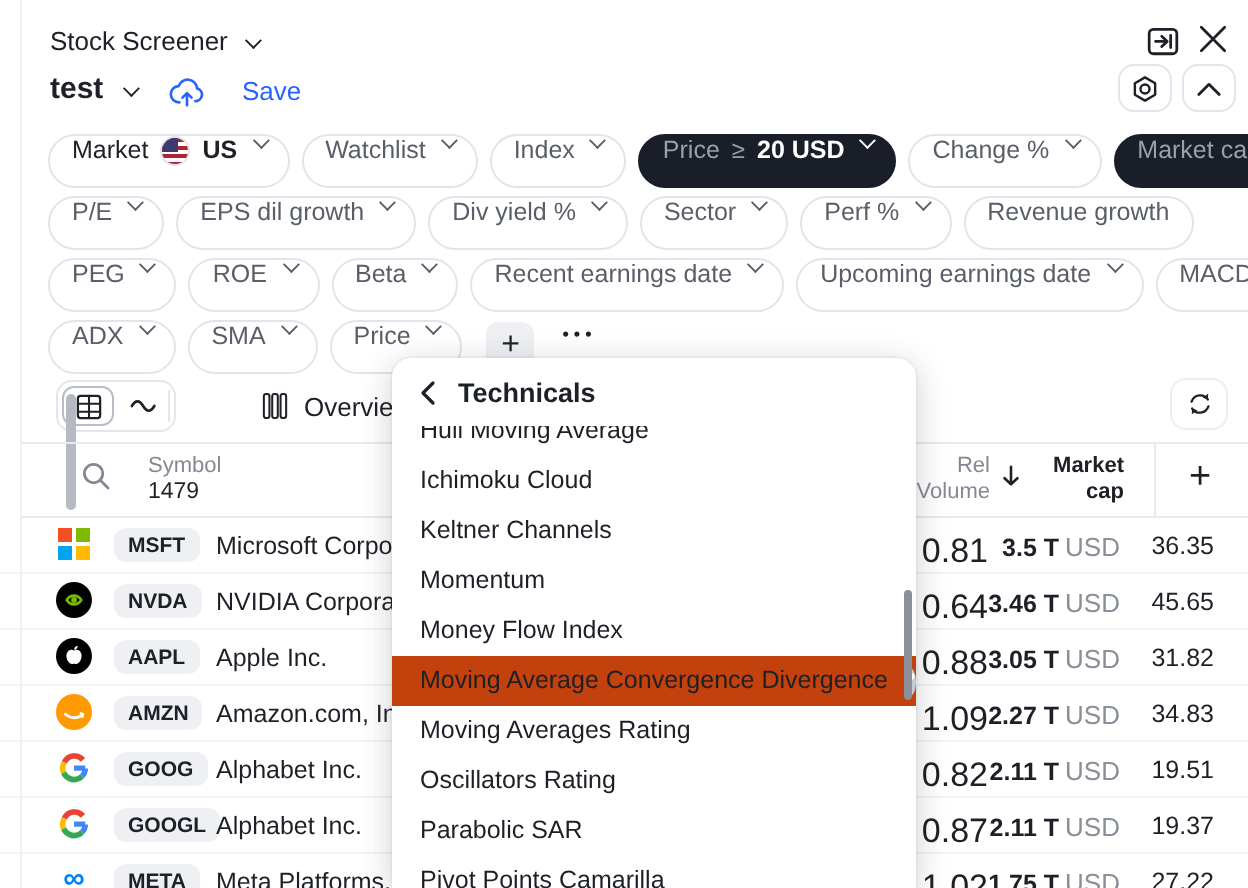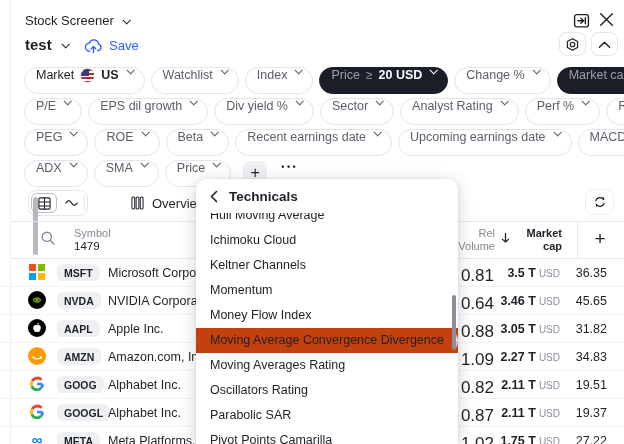--- a/index.html
+++ b/index.html
@@ -13,21 +13,21 @@
 
   
   .chev { width:6px; height:6px; border-right:1.6px solid currentColor; border-bottom:1.6px solid currentColor;
           transform:rotate(45deg) translateY(-1px); display:inline-block; margin-left:2px; }
 
   .left-border { left:10px; top:0; width:1px; height:444px; background:#eef0f3; }
 
   
   .app-title { left:25px; top:13px; font-size:13px; gap:7px; cursor:pointer; }
   .screen-name { left:25px; top:36px; font-size:15px; font-weight:bold; gap:8px; cursor:pointer; }
-  .save-btn { left:84px; top:37px; gap:6px; color:#2962ff; font-size:13px; cursor:pointer; }
+  .save-btn { left:84px; top:37px; gap:18px; color:#2962ff; font-size:13px; cursor:pointer; }
   .iconbtn { cursor:pointer; display:flex; align-items:center; justify-content:center; }
   .popup-btn { left:572px; top:11px; width:19px; height:19px; }
   .close-btn { left:597px; top:10px; width:19px; height:19px; }
   .sqbtn { width:27px; height:24px; border:1px solid #e3e5ec; border-radius:8px; background:#fff; }
   .gear-btn { left:559px; top:32px; }
   .collapse-btn { left:591px; top:32px; }
 
   
   .chiprow { left:24px; display:flex; gap:6px; }
   .r1 { top:67px; } .r2 { top:98px; } .r3 { top:129px; } .r4 { top:160px; }
@@ -68,21 +68,21 @@
   .add-col { left:587px; top:225px; width:26px; height:28px; font-size:19px; font-weight:normal; color:#1d2026; }
 
   .tbody { left:0; top:259px; width:624px; }
   .trow { position:relative; height:28px; border-bottom:1px solid #f1f3f7; cursor:pointer; }
   .trow .logo { position:absolute; left:28px; top:4px; width:18px; height:18px; display:flex; align-items:center; justify-content:center; }
   .trow .tick { position:absolute; left:57px; top:5px; background:#eef0f4; border-radius:6px; padding:2.5px 7px;
                 font-size:10.5px; font-weight:bold; color:#1d2026; }
   .trow .cname { position:absolute; left:108px; top:7px; font-size:12.5px; white-space:nowrap; }
   .trow .rv  { position:absolute; right:130px; top:7px; width:60px; text-align:right; font-size:17px; }
   .trow .cap { position:absolute; right:64px; top:7px; width:95px; text-align:right; font-size:12.5px; font-weight:bold; white-space:nowrap; }
-  .trow .cap i { font-style:normal; font-size:10px; font-weight:normal; color:#8a8e98; margin-left:3px; }
+  .trow .cap i { font-style:normal; font-size:13px; font-weight:normal; color:#8a8e98; margin-left:3px; }
   .trow .pe  { position:absolute; right:17px; top:7px; width:48px; text-align:right; font-size:12.5px; }
 
   
   .mslogo { display:grid; grid-template-columns:7px 7px; grid-template-rows:7px 7px; gap:1.5px; }
   .mslogo i { display:block; }
   .meta-inf { color:#0082fb; font-weight:bold; font-size:15px; line-height:18px; }
 
   
   .left-scroll { left:33px; top:197px; width:5px; height:58px; background:#b6b9c2; border-radius:3px; }
 
@@ -189,24 +189,20 @@
       </div>
     <div class="chip">
         <span class="lab">Div yield %</span>
         <span class="chev"></span>
       </div>
     <div class="chip">
         <span class="lab">Sector</span>
         <span class="chev"></span>
       </div>
     <div class="chip">
-        <span class="lab">Analyst Rating</span>
-        <span class="chev"></span>
-      </div>
-    <div class="chip">
         <span class="lab">Perf %</span>
         <span class="chev"></span>
       </div>
     <div class="chip">
         <span class="lab">Revenue growth</span>
       </div>
   </div>
 
   <div class="abs chiprow r3">
     <div class="chip">

